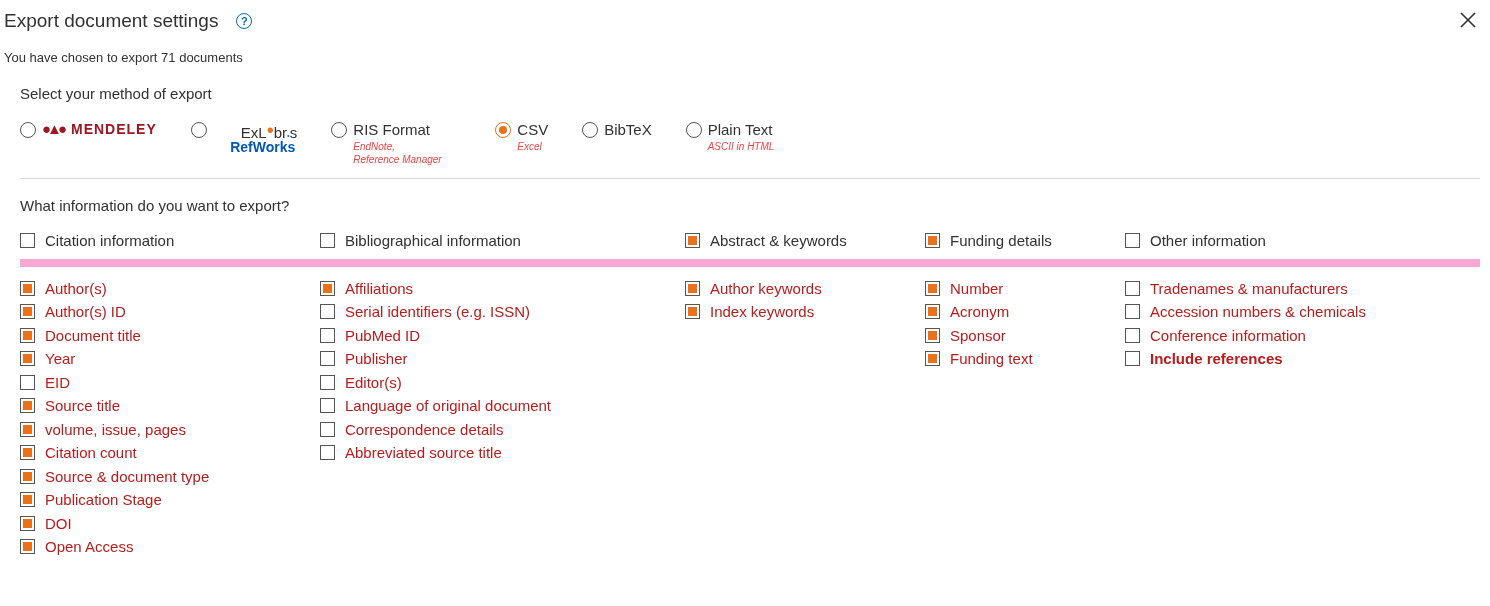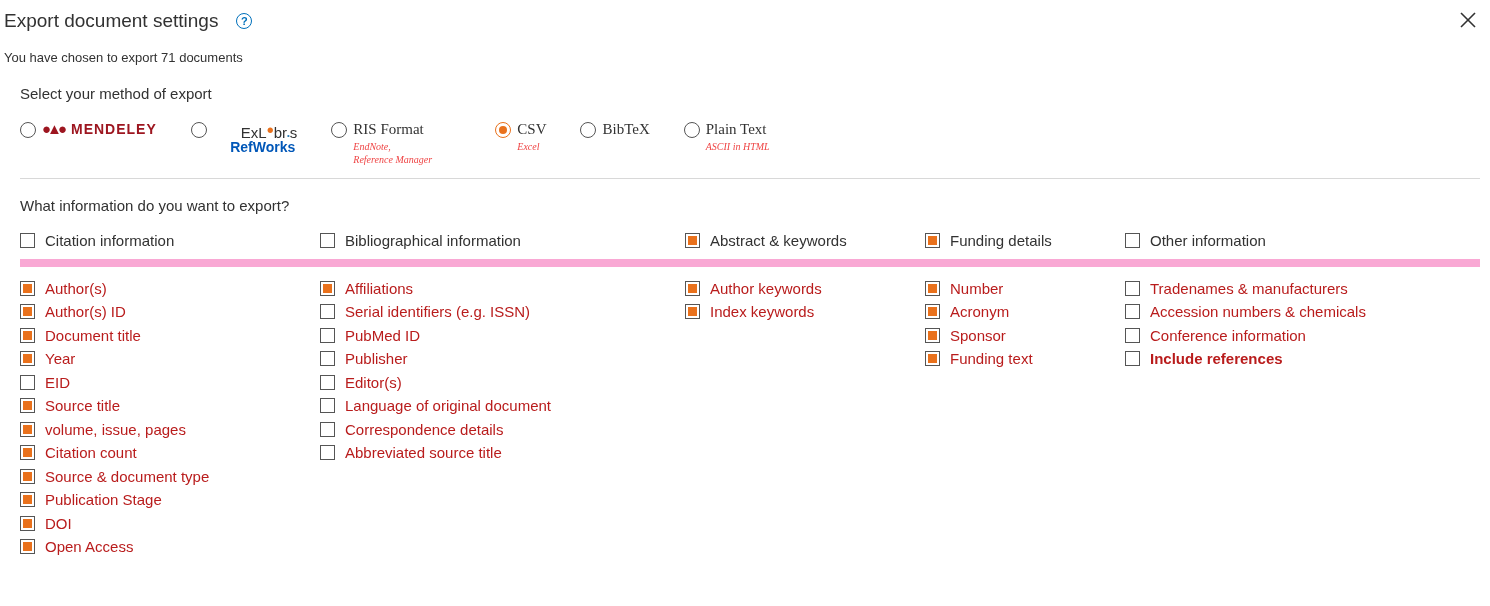--- a/index.html
+++ b/index.html
@@ -84,21 +84,21 @@
     flex-shrink: 0;
     cursor: pointer;
   }
   .radio-outer.selected { border-color: #e9711c; }
   .radio-inner {
     width: 8px;
     height: 8px;
     background: #e9711c;
     border-radius: 50%;
   }
-  .radio-label-col { display: flex; flex-direction: column; font-family: Liberation Serif, serif; }
+  .radio-label-col { display: flex; flex-direction: column; }
   .radio-main { font-size: 15px; line-height: 1.3; }
   .radio-sub  { font-size: 10px; font-style: italic; color: #ef4444; line-height: 1.3; }
   .mendeley-logo { display: inline-flex; align-items: center; gap: 4px; }
   .mendeley-logo .glyph { color: #9d1620; font-size: 15px; font-weight: bold; letter-spacing: -4px; }
   .mendeley-logo .word  { color: #9d1620; font-size: 14px; letter-spacing: 1px; font-weight: 600; margin-left: 4px;}
   .exlibris { display: inline-flex; flex-direction: column; line-height: 1; }
   .exlibris .top { font-size: 15px; display: inline-flex; align-items: flex-end; margin-left: 28px;}
   .exlibris .top .ex { font-weight: 400; }
   .exlibris .top .l  { font-weight: 300; }
   .exlibris .top .dotorange { color: #e9711c; font-size: 20px; }

